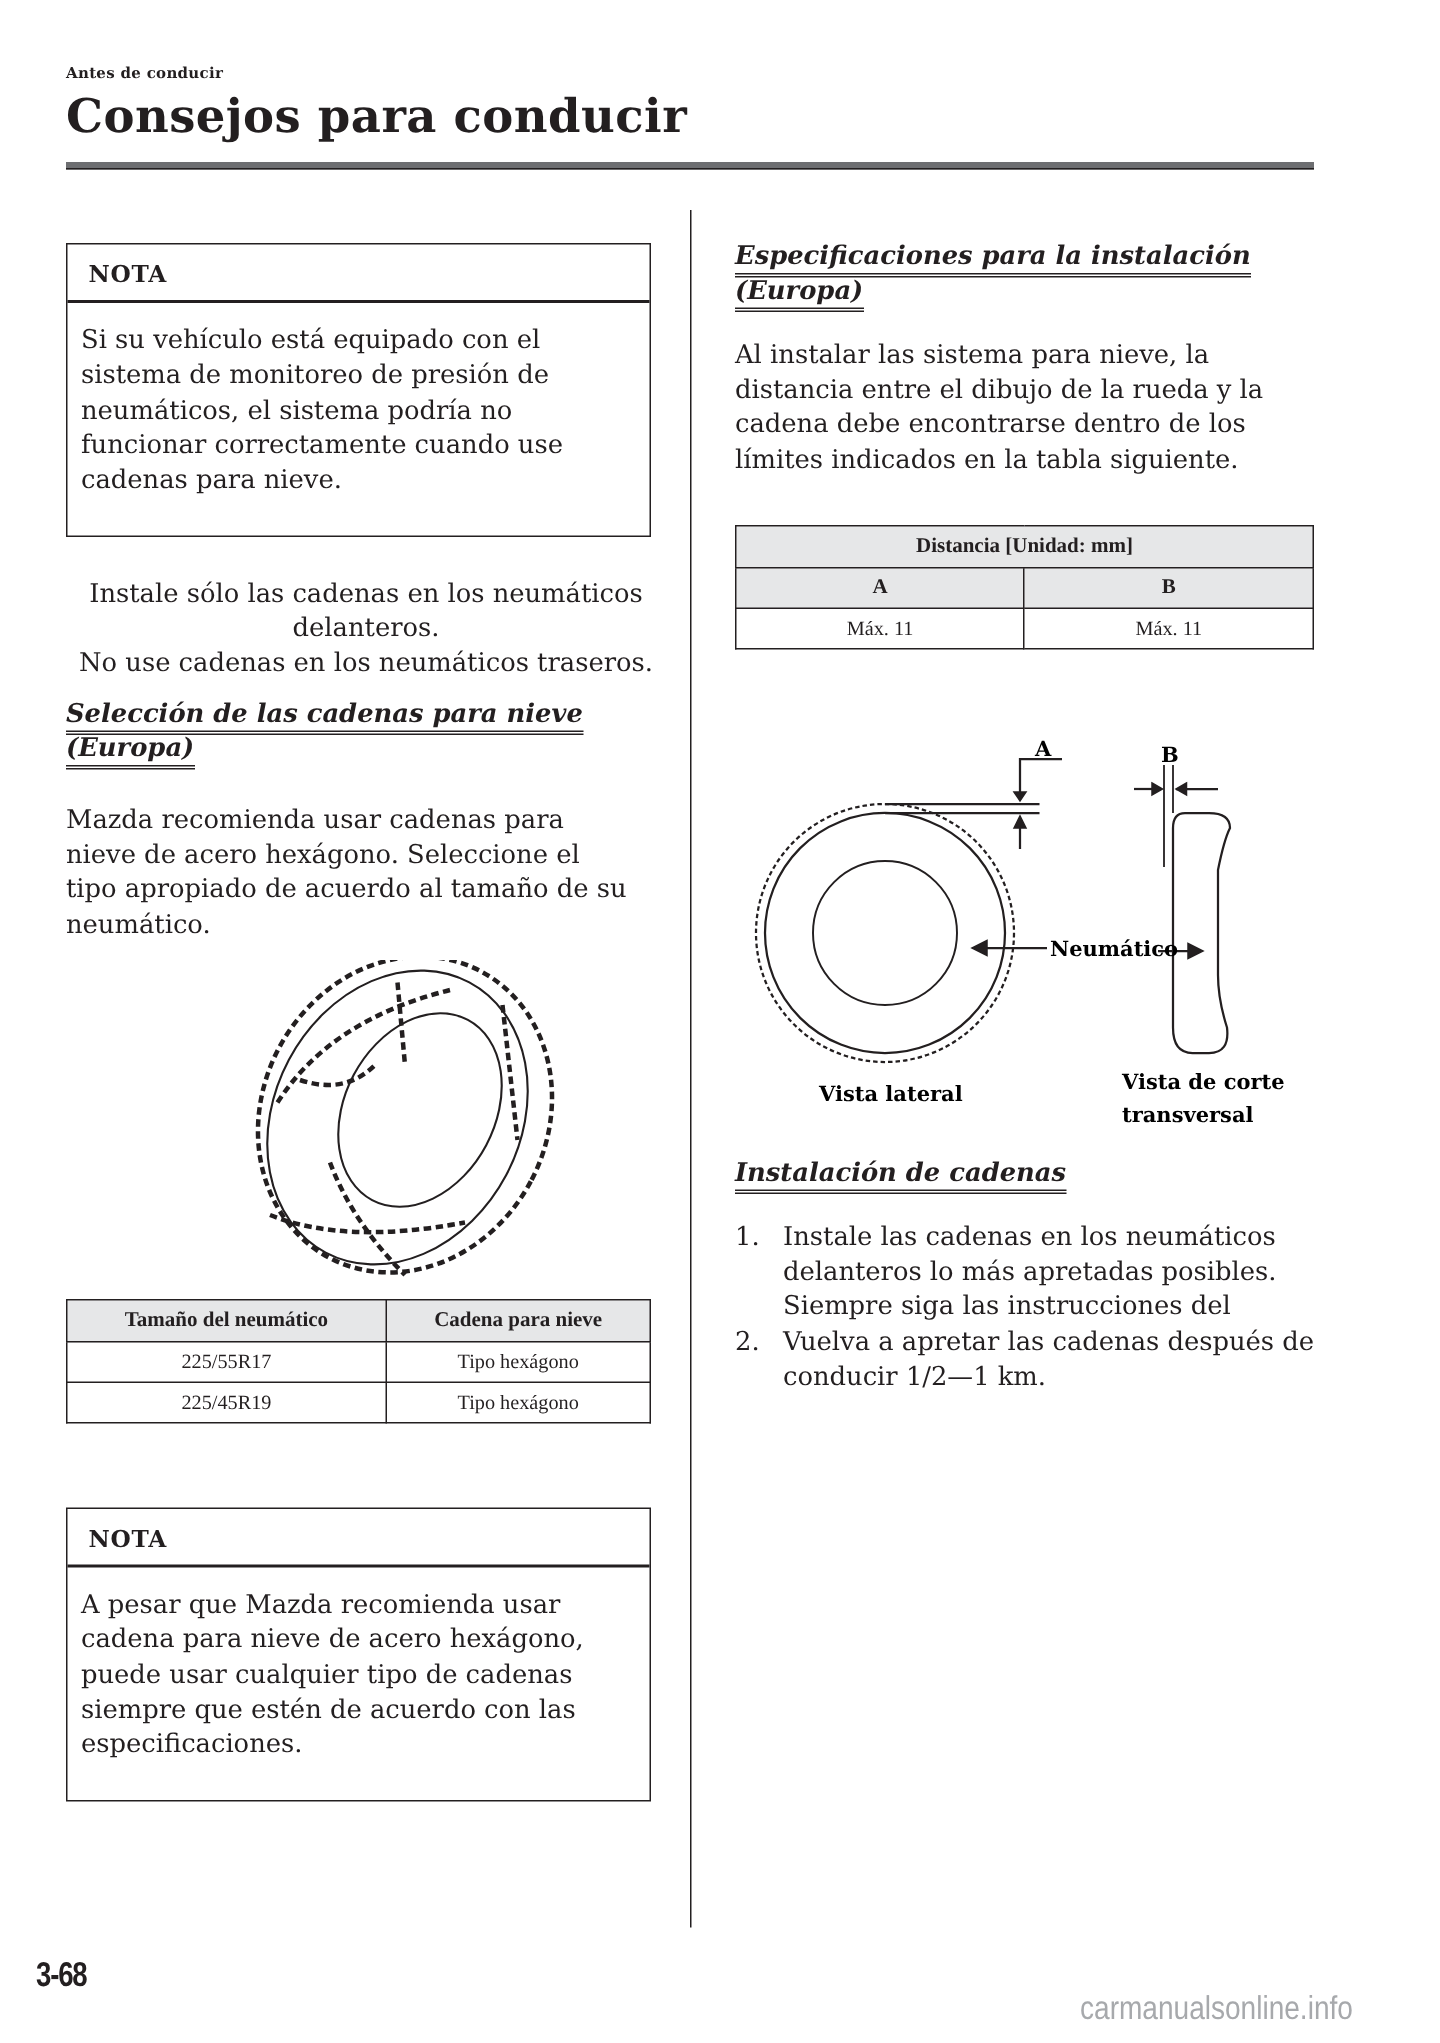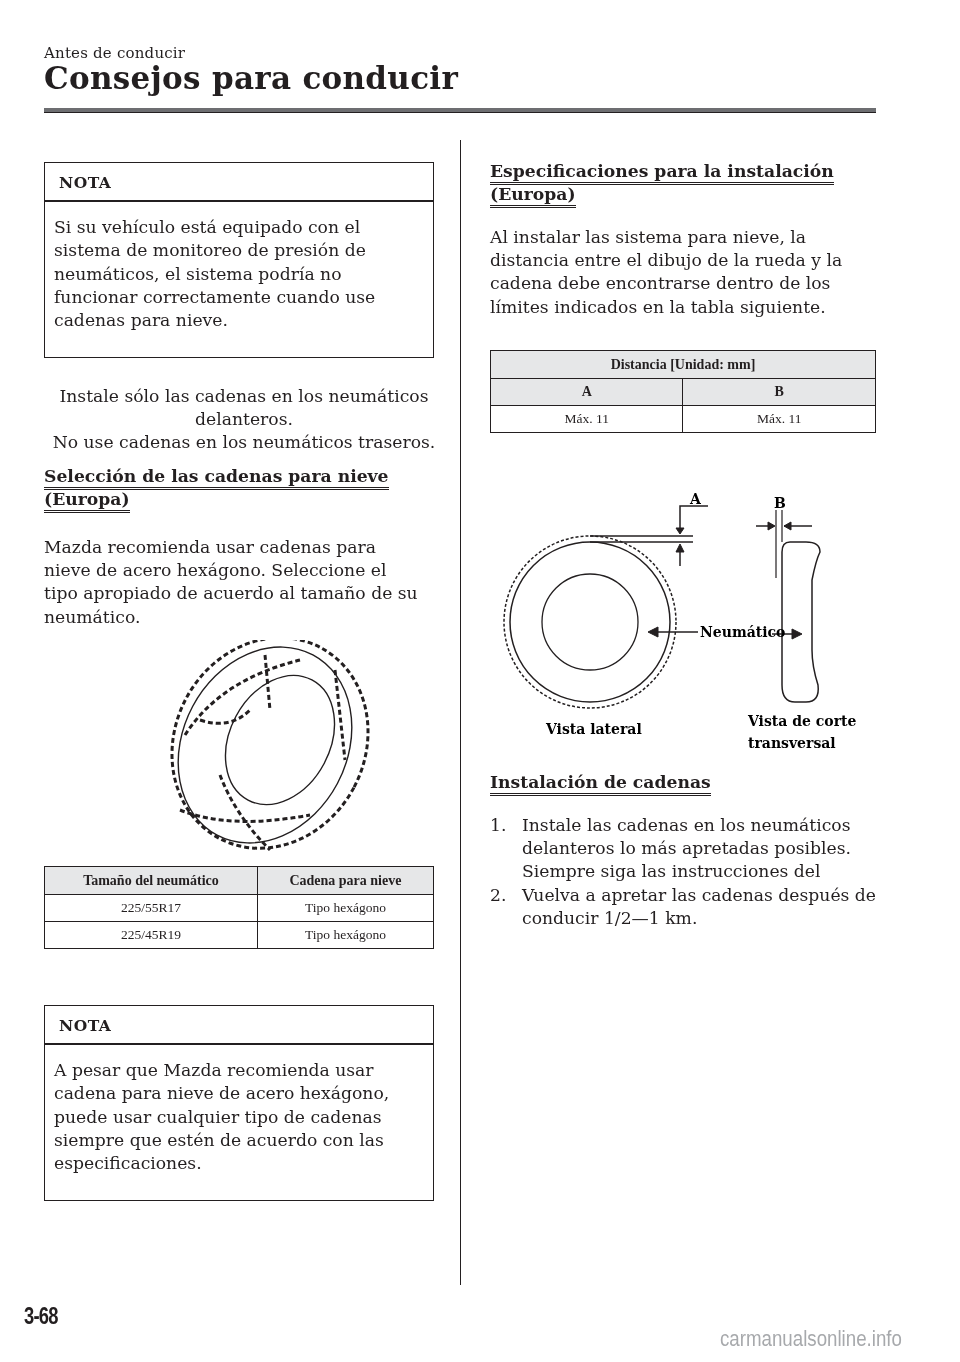--- a/index.html
+++ b/index.html
@@ -1,25 +1,25 @@
 <!DOCTYPE html>
 <html><head>
 <meta charset="utf-8">
 <style>
   html, body { margin:0; padding:0; }
   body { width:960px; height:1362px; background:#ffffff; position:relative; overflow:hidden;
          font-family:"DejaVu Serif", "Liberation Serif", serif; color:#231f20; }
   .abs { position:absolute; }
-  .section-kicker { left:44px; top:44px; font-size:15px; font-weight:normal; letter-spacing:0.2px; }
+  .section-kicker { left:44px; top:44px; font-size:10px; font-weight:bold; letter-spacing:0.2px; }
   .section-title { left:44px; top:60px; font-size:31px; font-weight:bold; letter-spacing:0.3px; }
   .header-rule { left:44px; top:108px; width:832px; height:4px; background:#6d6e71; border-bottom:1px solid #231f20; }
   .col-divider { left:460px; top:140px; width:1px; height:1145px; background:#231f20; }
 
   .body-text { font-size:17.2px; line-height:23.2px; }
-  .subhead { font-size:17.2px; line-height:23.2px; font-weight:bold; }
+  .subhead { font-size:17.2px; line-height:23.2px; font-weight:bold;font-style:italic; }
   .subhead span.ul { border-bottom:3px double #231f20; padding-bottom:1px; }
 
   .note { border:1.5px solid #231f20; box-sizing:border-box; }
   .note-head { height:39px; border-bottom:2.5px double #231f20; box-sizing:border-box;
                padding-left:14px; font-weight:bold; font-size:15.5px; line-height:40px; letter-spacing:0.5px; }
   .note-body { padding:14px 10px 0 9px; font-size:17.2px; line-height:23.3px; }
 
   table.spec { border-collapse:collapse; font-family:"Liberation Serif", serif; }
   table.spec td, table.spec th { border:1.5px solid #231f20; text-align:center; font-size:14px; padding:0; }
   table.spec th { background:#e6e7e8; font-weight:bold; }

